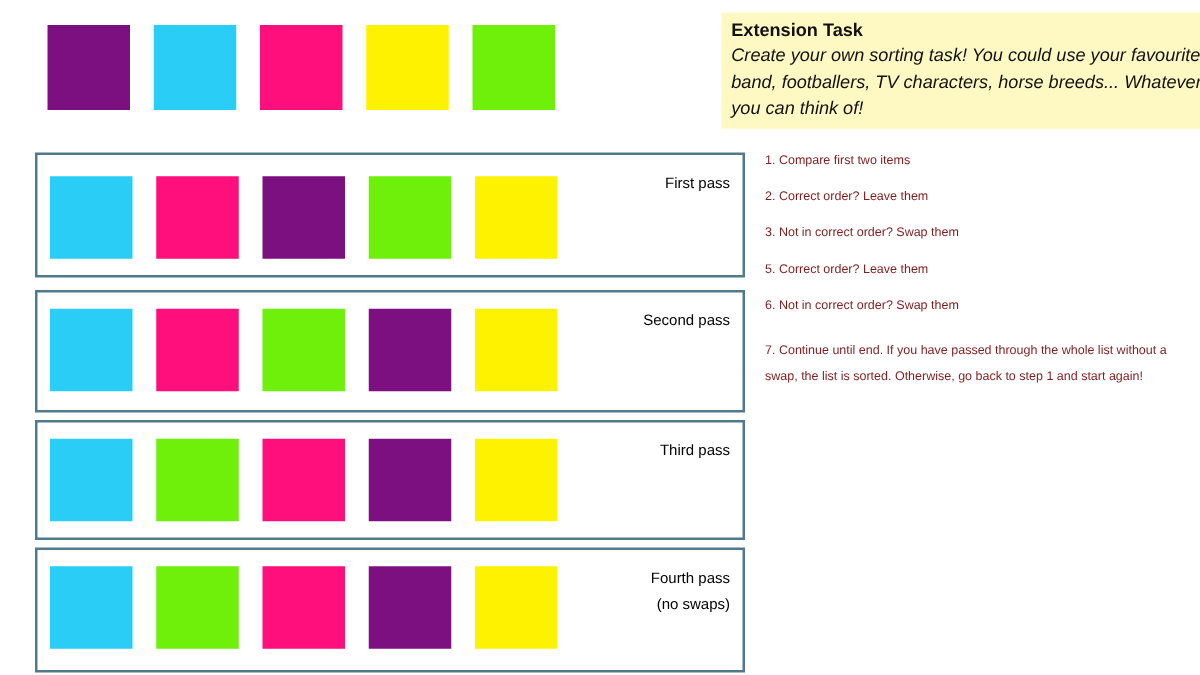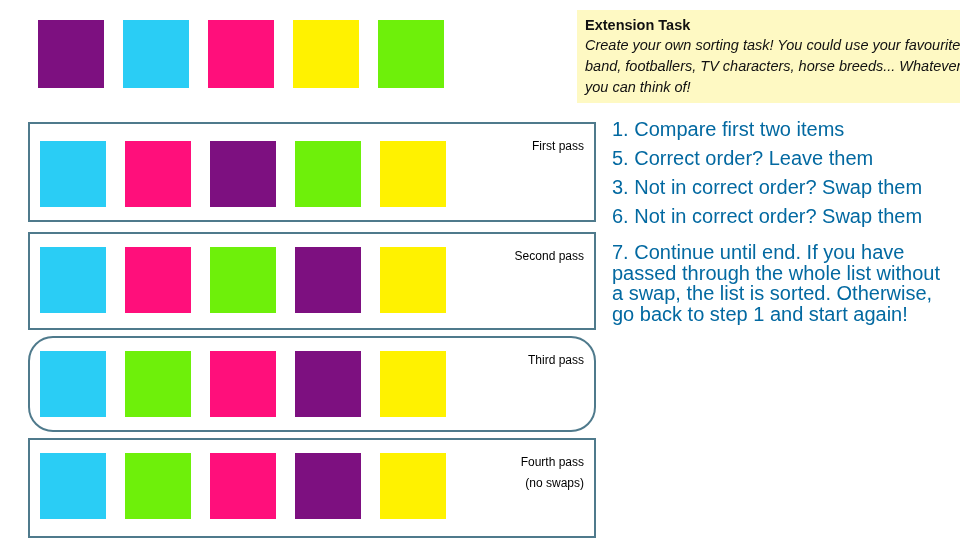--- a/index.html
+++ b/index.html
@@ -35,21 +35,21 @@
   .pass-panel {
     position: absolute;
     left: 28px;
     width: 568px;
     border: 2px solid #4F7A8C;
     background: #ffffff;
     box-sizing: border-box;
   }
   #pass-panel-0 { top: 122px;  height: 100px; }
   #pass-panel-1 { top: 232px;  height: 98px; padding-left: 11px;  }
-  #pass-panel-2 { top: 336px;  height: 96px; border-radius: 25px;  }
+  #pass-panel-2 { top: 336px;  height: 96px;  }
   #pass-panel-3 { top: 438px;  height: 100px;  }
 
   .panel-swatches {
     position: absolute;
     left: 8px;
     top: 0;
     height: 100%;
     width: 430px;
   }
   .panel-swatch {
@@ -98,23 +98,23 @@
   }
 
   
   #steps-list {
     position: absolute;
     left: 612px;
     top: 119px;
     width: 330px;
   }
   .step-item {
-    font-size: 20px;
+    font-size: 10px;
     line-height: 20px;
-    color: #0369a1;
+    color: #7f1d1d;
   }
   .step-item.spaced { margin-bottom: 9px; }
   .step-item.para {
     margin-top: 16px;
     line-height: 20.5px;
   }
 </style>
 </head>
 <body>
 
@@ -171,17 +171,18 @@
       <div class="panel-swatch" style="left: 172px; background: rgb(255, 15, 123);"></div>
       <div class="panel-swatch" style="left: 257px; background: rgb(125, 16, 128);"></div>
       <div class="panel-swatch" style="left: 342px; background: rgb(255, 242, 0);"></div>
     </div>
   <div class="pass-label">Fourth pass
 (no swaps)</div>
 </div>
 
 <div id="steps-list">
   <div class="step-item spaced">1. Compare first two items</div>
+  <div class="step-item spaced">2. Correct order? Leave them</div>
+  <div class="step-item spaced">3. Not in correct order? Swap them</div>
   <div class="step-item spaced">5. Correct order? Leave them</div>
-  <div class="step-item spaced">3. Not in correct order? Swap them</div>
   <div class="step-item spaced">6. Not in correct order? Swap them</div>
   <div class="step-item para">7. Continue until end. If you have passed through the whole list without a swap, the list is sorted. Otherwise, go back to step 1 and start again!</div>
 </div>
 
 </body></html>

